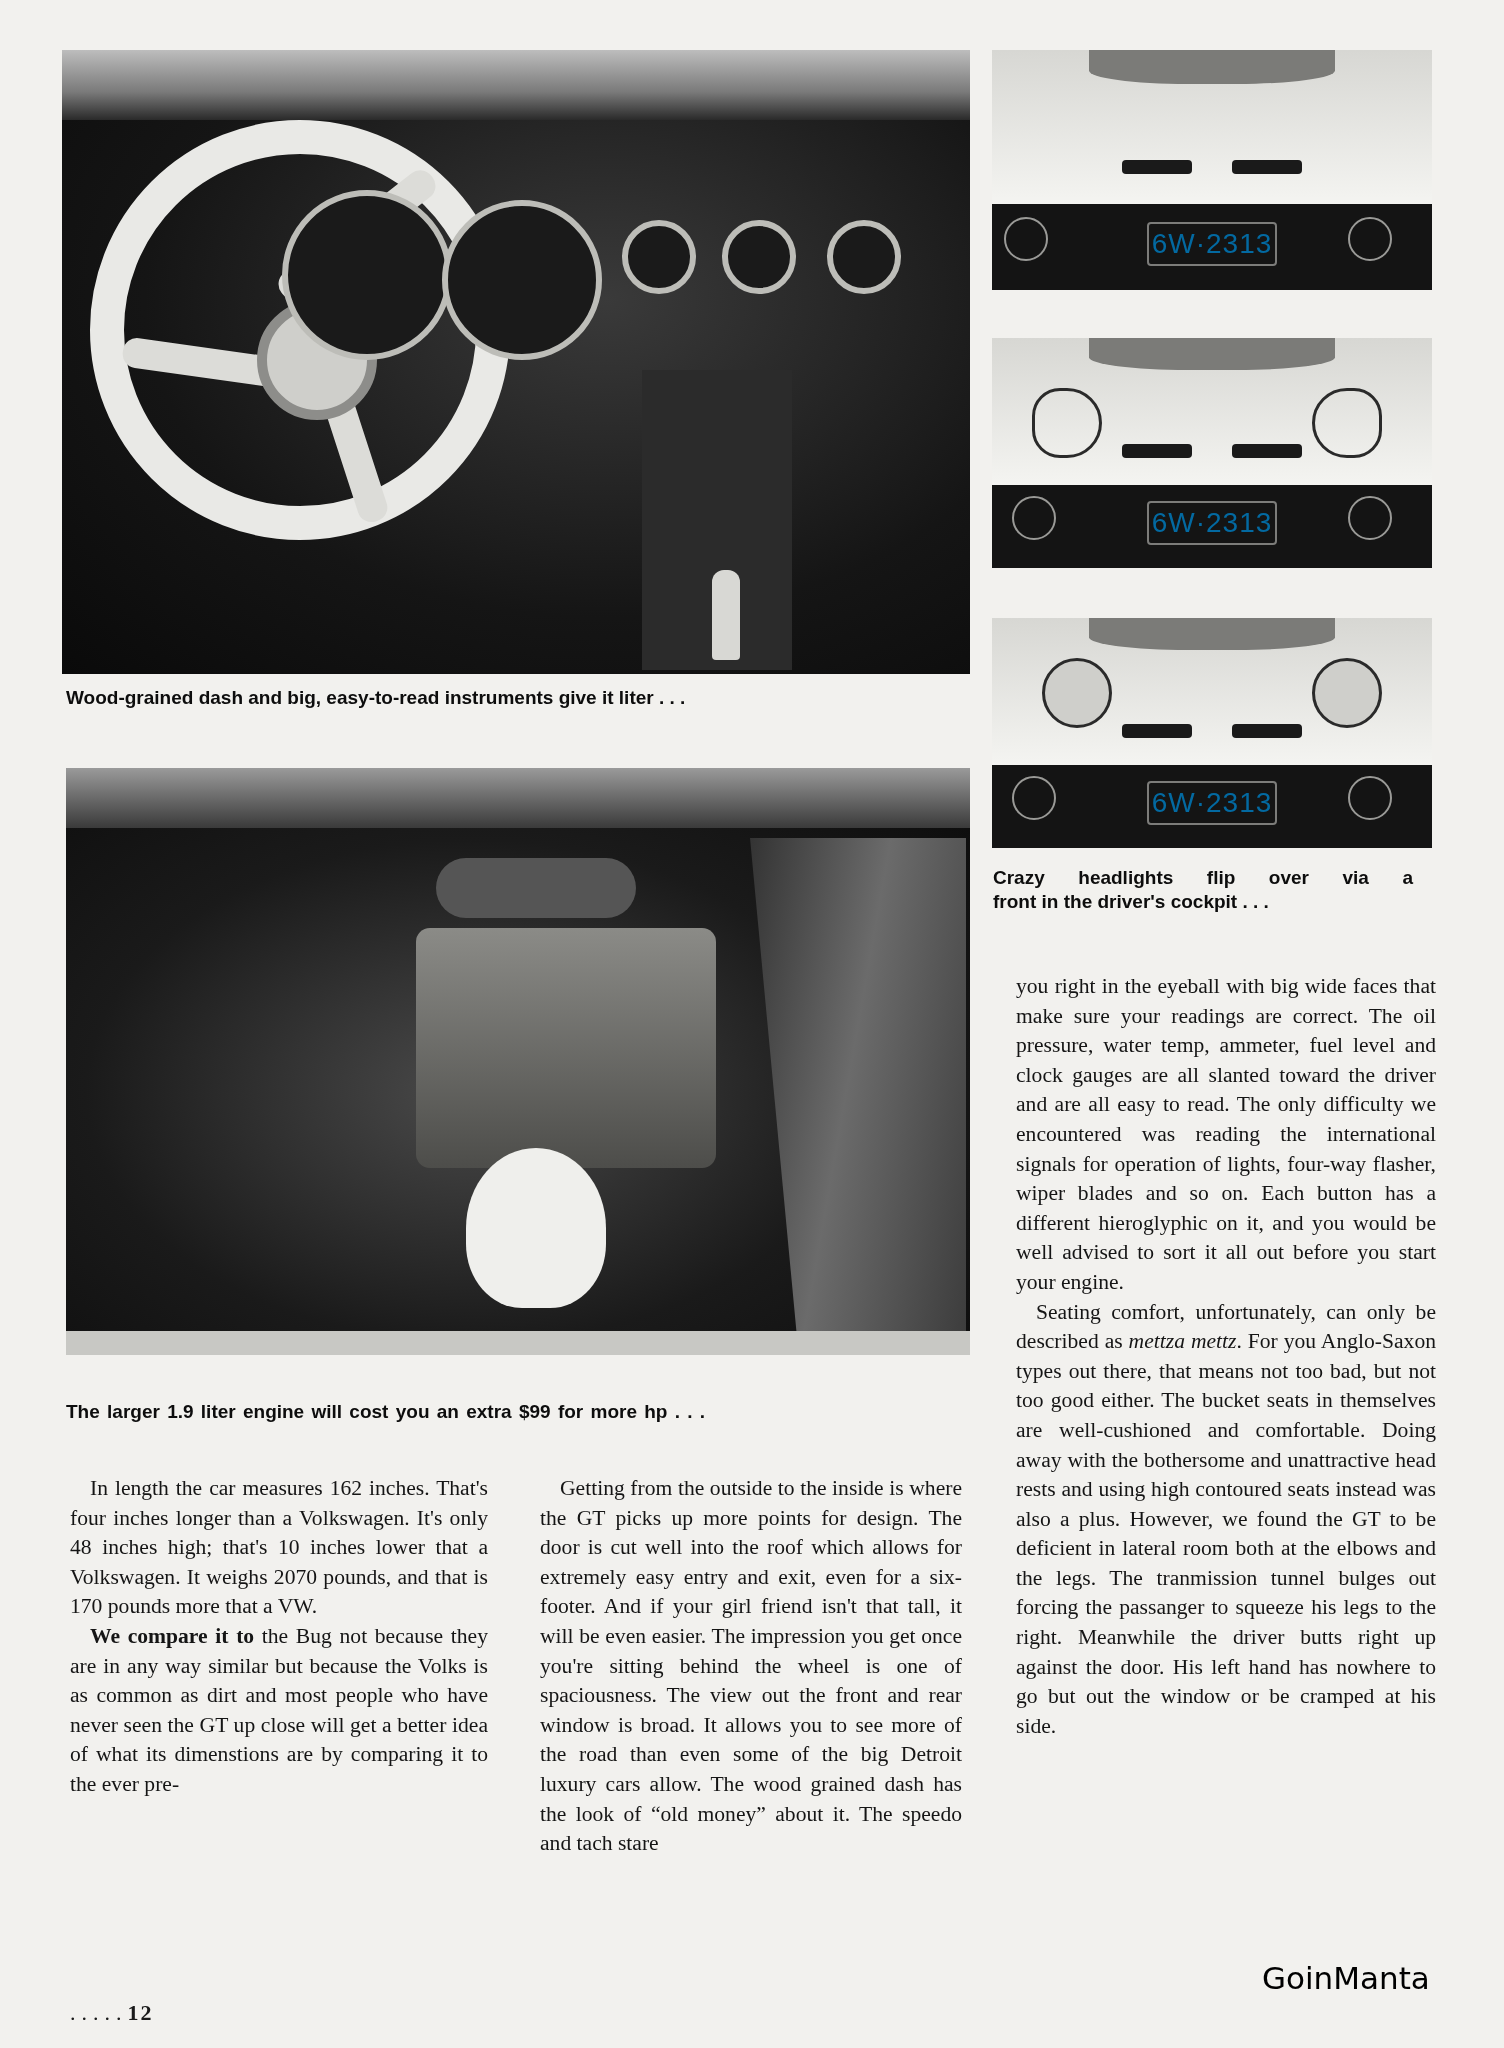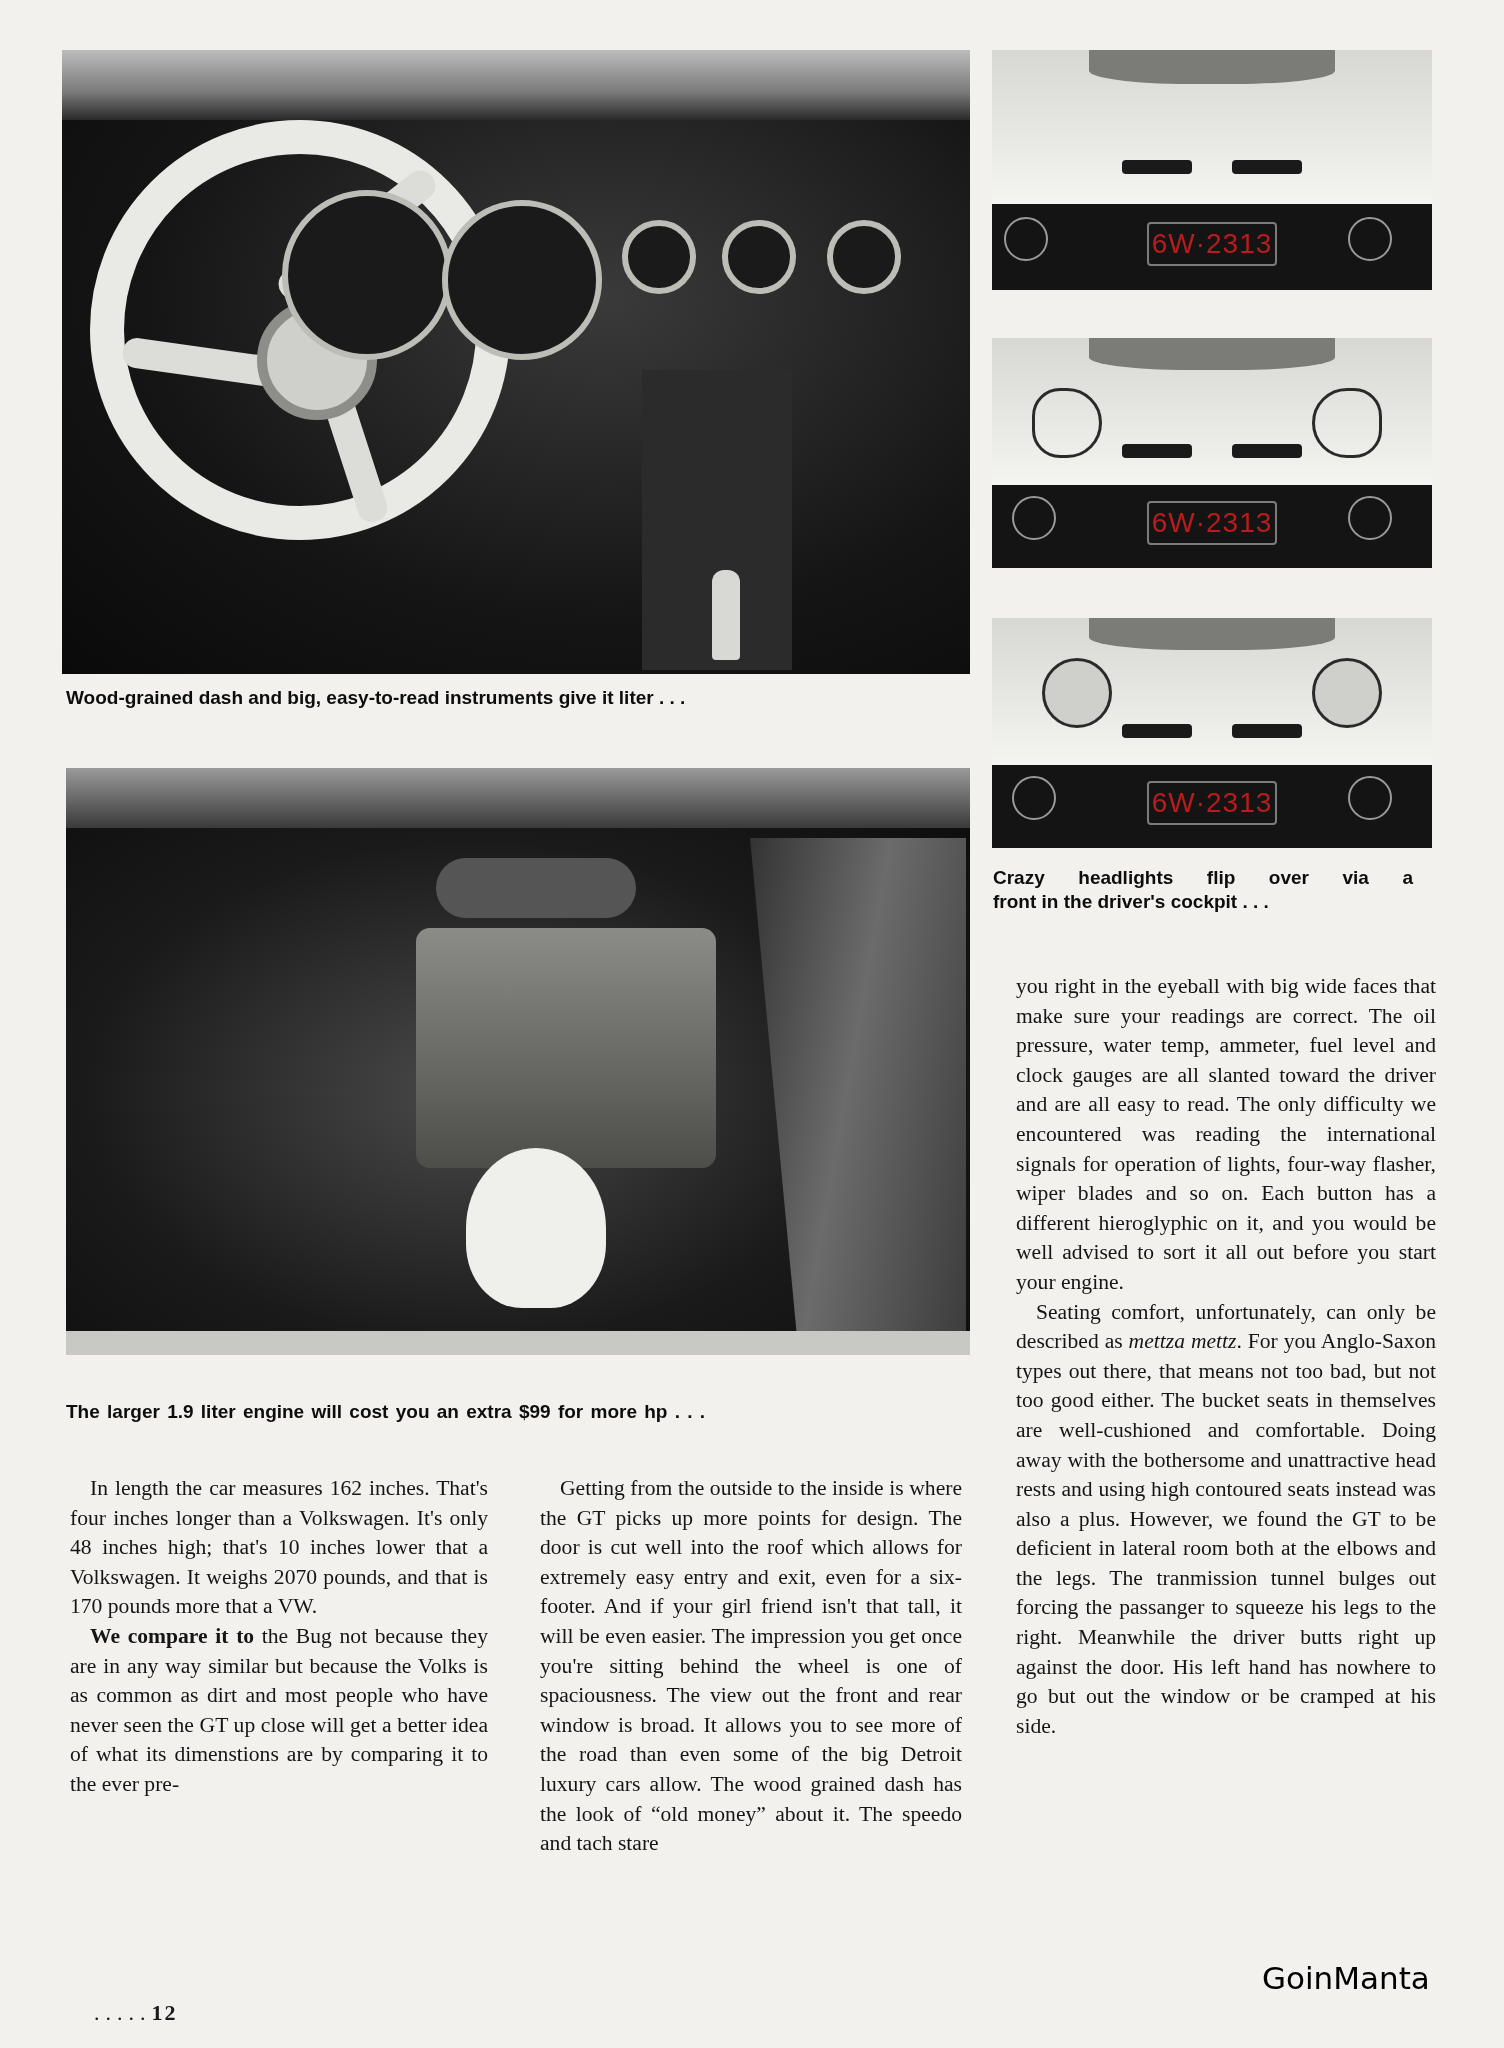--- a/index.html
+++ b/index.html
@@ -27,21 +27,21 @@
   #engine .block { position: absolute; left: 350px; top: 160px; width: 300px; height: 240px; background: linear-gradient(#8b8b87, #4d4d4a); border-radius: 14px; }
   #engine .tank { position: absolute; left: 400px; top: 380px; width: 140px; height: 160px; border-radius: 50% 50% 40% 40%; background: #efefec; }
   #engine .intake { position: absolute; left: 370px; top: 90px; width: 200px; height: 60px; background: #555; border-radius: 30px; }
   #engine .fender { position: absolute; left: 660px; top: 70px; width: 240px; height: 510px; background: linear-gradient(100deg, #2a2a2a, #6b6b6b 50%, #3c3c3c); clip-path: polygon(10% 0, 100% 0, 100% 100%, 30% 100%); }
   #engine .floor { position: absolute; left: 0; bottom: 0; width: 100%; height: 24px; background: #c8c8c4; }
 
   
   .car { background: #e9e9e6; }
   .car .body { position: absolute; left: 0; top: 0; width: 100%; height: 64%; background: linear-gradient(#d7d7d3, #f4f4f1); }
   .car .bumper { position: absolute; left: 0; bottom: 0; width: 100%; height: 36%; background: #141414; }
-  .car .plate { position: absolute; left: 50%; bottom: 10%; transform: translateX(-50%); width: 130px; height: 44px; border: 2px solid #7c7c7a; border-radius: 4px; color: #b91c1c; font-family: "Liberation Sans", sans-serif; font-size: 28px; text-align: center; line-height: 40px; letter-spacing: 1px; }
+  .car .plate { position: absolute; left: 50%; bottom: 10%; transform: translateX(-50%); width: 130px; height: 44px; border: 2px solid #7c7c7a; border-radius: 4px; color: #0369a1; font-family: "Liberation Sans", sans-serif; font-size: 28px; text-align: center; line-height: 40px; letter-spacing: 1px; }
   .car .vent { position: absolute; top: 46%; width: 70px; height: 14px; background: #1a1a1a; border-radius: 4px; }
   .car .lamp { position: absolute; width: 70px; height: 70px; border-radius: 50%; border: 3px solid #2a2a2a; }
   .car .parklamp { position: absolute; bottom: 12%; width: 44px; height: 44px; border-radius: 50%; border: 2px solid #9a9a97; }
   .car .windscreen { position: absolute; left: 22%; top: 0; width: 56%; height: 14%; background: #7b7b78; border-radius: 0 0 40% 40%; }
 
   #car1 { left: 992px; top: 50px; width: 440px; height: 240px; }
   #car2 { left: 992px; top: 338px; width: 440px; height: 230px; }
   #car3 { left: 992px; top: 618px; width: 440px; height: 230px; }
 
   #cap-dash { left: 66px; top: 686px; width: 900px; }
@@ -53,21 +53,21 @@
   
   .col { position: absolute; font-size: 21.6px; line-height: 29.6px; text-align: justify; color: #151515; }
   .col p { text-indent: 0; }
   .col p.ind { text-indent: 20px; }
   .col b { font-weight: bold; }
   .col i { font-style: italic; }
   #col1 { left: 70px; top: 1474px; width: 418px; }
   #col2 { left: 540px; top: 1474px; width: 422px; }
   #col3 { left: 1016px; top: 972px; width: 420px; }
 
-  #folio { position: absolute; left: 70px; top: 2000px; font-size: 22px; font-weight: bold; letter-spacing: 2px; margin-left: 24px; }
+  #folio { position: absolute; left: 70px; top: 2000px; font-size: 22px; font-weight: bold; letter-spacing: 2px; }
   #folio .dots { font-weight: normal; letter-spacing: 6px; }
   #watermark { position: absolute; left: 1262px; top: 1960px; font-family: "DejaVu Sans", sans-serif; font-size: 31px; color: #000000; }
 </style>
 </head>
 <body>
 
 <div id="dash" class="photo">
   <div class="windshield"></div>
   <div class="wheel"></div>
   <div class="spoke1"></div>

